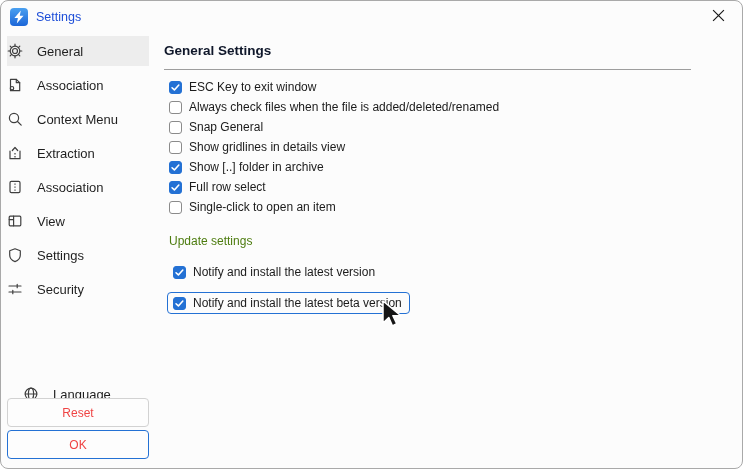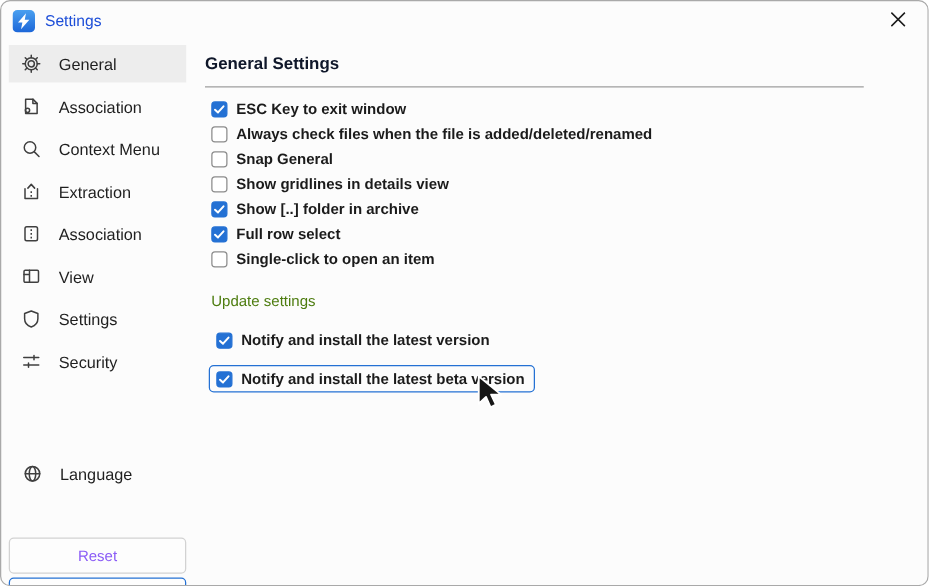--- a/index.html
+++ b/index.html
@@ -21,49 +21,49 @@
   .close-btn{
     position:absolute;right:6px;top:3px;width:36px;height:26px;
     display:flex;align-items:center;justify-content:center;
     background:transparent;border:none;cursor:default;
   }
   
   #sidebar-items{position:absolute;left:0;top:35px;}
   .side-item{
     position:relative;display:flex;align-items:center;
     width:142px;height:30px;margin:0 0 4px 6px;border-radius:0;
-    padding-left:10px;box-sizing:border-box;gap:14px;
+    box-sizing:border-box;gap:14px;
   }
   .side-item.selected{background:var(--selected-bg);}
   .side-item .icon{width:16px;height:16px;flex:none;display:flex;}
   .side-item .lbl{font-size:13px;color:#1f1f1f;white-space:nowrap;}
-  #language-item{position:absolute;left:6px;top:362px;width:142px;height:30px;margin:1px;}
+  #language-item{position:absolute;left:6px;top:362px;width:142px;height:30px;margin:16px;}
   .btn{
     position:absolute;left:6px;width:142px;height:29px;
-    border-radius:4px;font-size:12px;color:#8b5cf6;
+    border-radius:4px;font-size:12px;color:#ef4444;
     font-family:"Liberation Sans", sans-serif;
-    display:flex;align-items:center;justify-content:center;box-sizing:border-box;margin-top:32px;
+    display:flex;align-items:center;justify-content:center;box-sizing:border-box;
   }
   #reset-btn{top:397px;background:#fdfdfd;border:1px solid #d2d2d2;}
   #ok-btn{top:429px;background:#fdfdfd;border:1.5px solid var(--accent);}
   
   .heading{position:absolute;left:163px;top:42px;font-size:13.5px;font-weight:bold;color:#0f172a;}
   .divider{position:absolute;left:163px;top:68px;width:527px;height:1px;background:#9d9d9d;}
   #main-checkboxes{position:absolute;left:168px;top:76px;}
-  .cb-row{display:flex;align-items:center;height:20px;gap:7px;white-space:nowrap;font-weight:bold;}
+  .cb-row{display:flex;align-items:center;height:20px;gap:7px;white-space:nowrap;}
   .cb-box{
     width:13px;height:13px;border-radius:3px;border:1px solid #8b8b8b;background:#fff;
     box-sizing:border-box;flex:none;display:flex;align-items:center;justify-content:center;
   }
   .cb-box.checked{background:var(--accent);border-color:var(--accent);}
   .cb-label{font-size:12px;color:#1b1b1b;}
   #update-label{position:absolute;left:168px;top:233px;font-size:12px;color:#4d7c0f;}
   #update-rows{position:absolute;left:166px;top:260px;}
   .update-row{display:flex;width:max-content;align-items:center;height:20px;gap:7px;
-    padding:0 7px 0 5px;white-space:nowrap;border:1.5px solid transparent;font-weight:bold;}
+    padding:0 7px 0 5px;white-space:nowrap;border:1.5px solid transparent;}
   .update-row.focus-ring{border-color:var(--accent);border-radius:4px;height:20px;margin-top:9px;}
   
   #cursor{position:absolute;left:380px;top:299px;z-index:10;}
 </style>
 </head>
 <body>
 
 <div class="window">
 
   <div class="titlebar">

